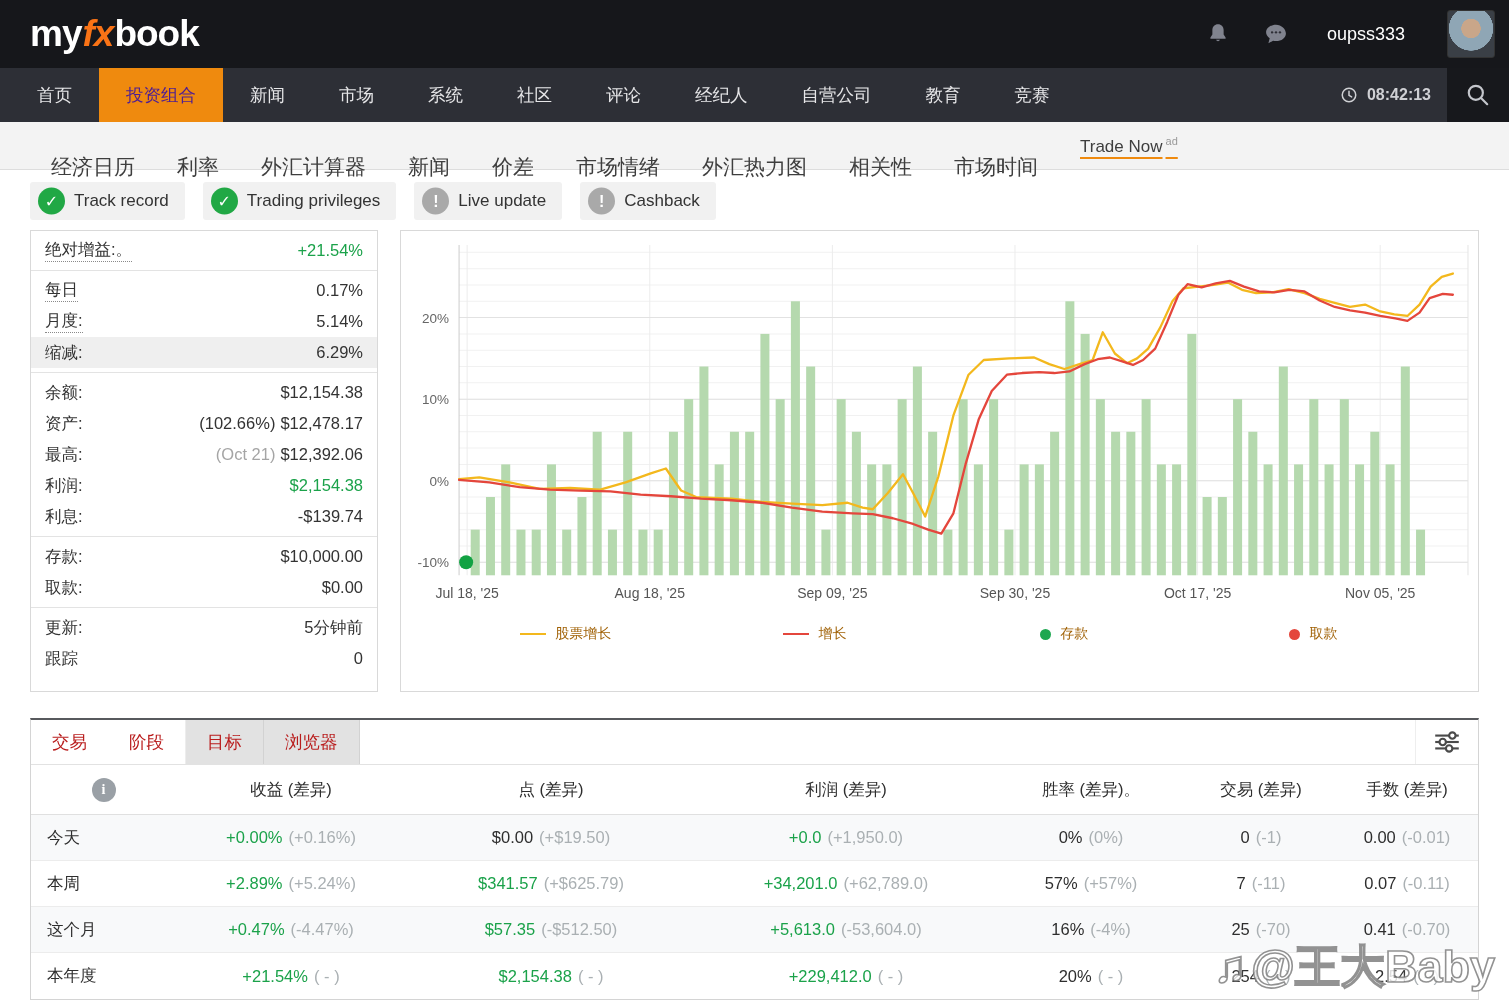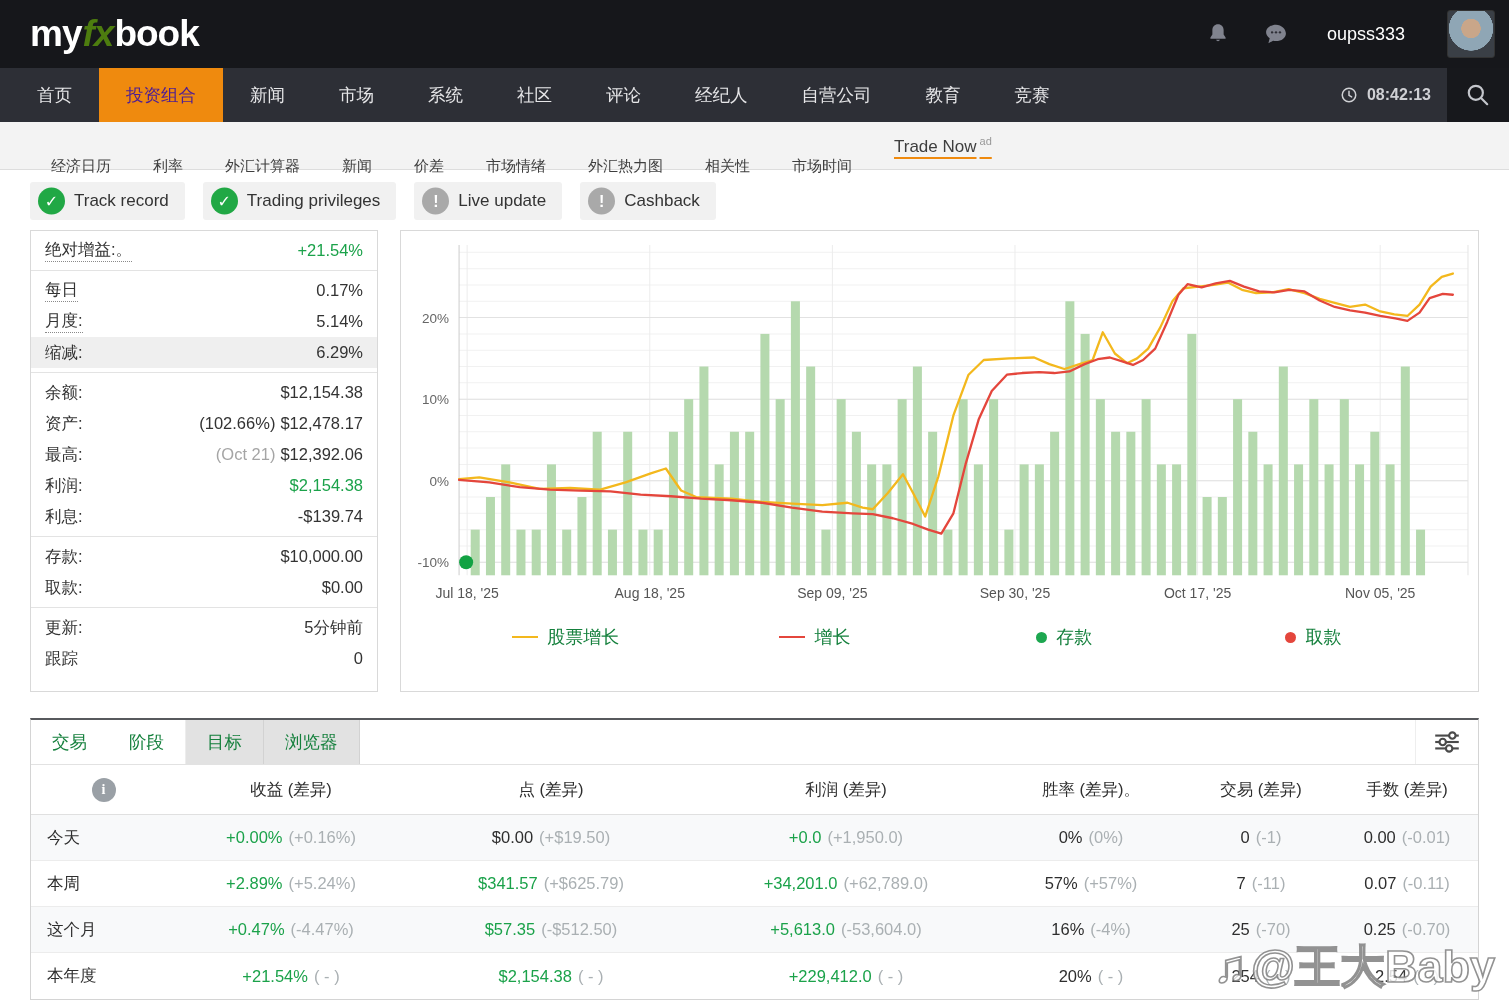--- a/index.html
+++ b/index.html
@@ -3,39 +3,39 @@
 <meta charset="utf-8">
 <style>
   * { margin:0; padding:0; box-sizing:border-box; }
   html,body { width:1509px; height:1005px; overflow:hidden; background:#fff;
     font-family:"Liberation Sans","DejaVu Sans",sans-serif; }
   .page{ position:relative; width:1509px; height:1005px; }
 
   
   .top{ height:68px; background:#16171b; display:flex; align-items:center; padding:0 14px 0 30px; }
   .logo{ font-size:37px; font-weight:800; color:#fff; letter-spacing:-1px; cursor:pointer; }
-  .logo .fx{ color:#4d7c0f; font-style:italic; padding:0 1px; }
+  .logo .fx{ color:#f97316; font-style:italic; padding:0 1px; }
   .top-right{ margin-left:auto; display:flex; align-items:center; gap:28px; }
   .icon-btn{ width:30px; height:30px; display:flex; align-items:center; justify-content:center; cursor:pointer; }
   .username{ color:#fff; font-size:18px; margin-left:8px; }
   .avatar{ width:48px; height:48px; border-radius:3px; margin-left:14px;
     background:radial-gradient(circle at 50% 38%, #c9a689 0 26%, #8fa6b5 27% 60%, #3a3f46 61%);
     border:1px solid #333; }
 
   
   .mainnav{ height:54px; background:#2d2f36; display:flex; align-items:stretch; }
   .nav-items{ display:flex; align-items:stretch; padding-left:10px; }
   .nav-item{ display:flex; align-items:center; padding:0 27px; color:#e6e6e8; font-size:17.5px; cursor:pointer; }
   .nav-item.active{ background:#ef8a0e; color:#4c1d95; }
   .nav-right{ margin-left:auto; display:flex; align-items:center; gap:8px; color:#cfd0d4; font-size:16px; padding-right:16px;font-weight:bold; }
   .search-btn{ width:62px; background:#17181c; display:flex; align-items:center; justify-content:center; cursor:pointer; }
 
   
   .subnav{ height:48px; background:#f3f3f3; border-bottom:1px solid #ddd; display:flex; align-items:center; padding-left:30px; }
-  .subnav-item{ color:#3e3e3e; font-size:15px; padding:0 21px; cursor:pointer;margin-top:42px; }
+  .subnav-item{ color:#3e3e3e; font-size:21px; padding:0 21px; cursor:pointer;margin-top:42px; }
   .trade-now{ color:#3e3e3e; font-size:17px; padding:0 6px 0 21px; cursor:pointer;
     text-decoration:underline; text-decoration-color:#ef8a0e; text-decoration-thickness:2px; text-underline-offset:6px; }
   .ad-sup{ font-size:11px; color:#999; vertical-align:super; margin-left:3px; }
 
   
   .badges{ display:flex; gap:18px; padding:12px 30px 10px; }
   .badge{ position:relative; background:#f1f1f1; border-radius:3px; padding:9px 16px 9px 44px;
     font-size:17px; color:#333; cursor:pointer; }
   .badge .bicon{ position:absolute; left:8px; top:50%; transform:translateY(-50%);
     width:27px; height:27px; border-radius:50%; color:#fff; font-weight:bold; font-size:16px;
@@ -54,28 +54,28 @@
   .slabel.dotted{ border-bottom:1px dotted #8a8a8a; cursor:help; }
   .sval{ color:#333; }
   .sval .green, .green{ color:#1ba24a; }
   .pfx{ color:#333; margin-right:5px; }
   .pfx.gray{ color:#a5a5a5; }
 
   .chartcard{ flex:1; border:1px solid #d9d9d9; background:#fff; height:462px; padding-top:6px; }
   .chart-wrap{ width:100%; }
   .legend{ display:flex; margin-top:16px; padding:0 40px; }
   .legend-item{ flex:1; display:flex; align-items:center; justify-content:center; gap:9px; cursor:pointer; }
-  .legend-label{ font-size:18px; color:#15803d; }
+  .legend-label{ font-size:14px; color:#a16207; }
   .sw-line{ width:26px; border-top:2.5px solid; display:inline-block; }
   .sw-dot{ width:11px; height:11px; border-radius:50%; display:inline-block; }
 
   
   .bottom{ margin:26px 30px 0; border:1px solid #d4d4d4; border-top:2px solid #57595d; background:#fff; }
   .tabs-row{ display:flex; align-items:stretch; height:45px; border-bottom:1px solid #e2e2e2; position:relative; }
-  .tab{ display:flex; align-items:center; padding:0 21px; font-size:17.5px; color:#15803d;
+  .tab{ display:flex; align-items:center; padding:0 21px; font-size:17.5px; color:#b91c1c;
     background:#e2e2e2; border-right:1px solid rgba(0,0,0,0.07); cursor:pointer; }
   .tab.plain{ background:#fff; border-right:none; }
   .tab.active{ background:#fff; font-weight:400; }
   .filter{ margin-left:auto; display:flex; align-items:center; padding:0 16px; cursor:pointer; border-left:1px solid #eee; }
 
   .trow{ display:grid; grid-template-columns:145px 230px 290px 300px 190px 150px auto;
     align-items:center; min-height:46px; border-bottom:1px solid #ececec; font-size:16.5px; }
   .trow:last-child{ border-bottom:none; }
   .trow.head{ min-height:50px; color:#2e2e2e; border-bottom:1px solid #e0e0e0; }
   .trow.alt{ background:#f8f9fa; }
@@ -421,21 +421,21 @@
           <div class="tcell"><span class="main-val">7</span><span class="diff-val">(-11)</span></div>
           <div class="tcell"><span class="main-val">0.07</span><span class="diff-val">(-0.11)</span></div>
         </div>
         <div class="trow alt">
           <div class="tcell lbl">这个月</div>
           <div class="tcell"><span class="main-val green">+0.47%</span><span class="diff-val">(-4.47%)</span></div>
           <div class="tcell"><span class="main-val green">$57.35</span><span class="diff-val">(-$512.50)</span></div>
           <div class="tcell"><span class="main-val green">+5,613.0</span><span class="diff-val">(-53,604.0)</span></div>
           <div class="tcell"><span class="main-val">16%</span><span class="diff-val">(-4%)</span></div>
           <div class="tcell"><span class="main-val">25</span><span class="diff-val">(-70)</span></div>
-          <div class="tcell"><span class="main-val">0.25</span><span class="diff-val">(-0.70)</span></div>
+          <div class="tcell"><span class="main-val">0.41</span><span class="diff-val">(-0.70)</span></div>
         </div>
         <div class="trow">
           <div class="tcell lbl">本年度</div>
           <div class="tcell"><span class="main-val green">+21.54%</span><span class="diff-val">( - )</span></div>
           <div class="tcell"><span class="main-val green">$2,154.38</span><span class="diff-val">( - )</span></div>
           <div class="tcell"><span class="main-val green">+229,412.0</span><span class="diff-val">( - )</span></div>
           <div class="tcell"><span class="main-val">20%</span><span class="diff-val">( - )</span></div>
           <div class="tcell"><span class="main-val">254</span><span class="diff-val">( - )</span></div>
           <div class="tcell"><span class="main-val">2.54</span><span class="diff-val">( - )</span></div>
         </div>

